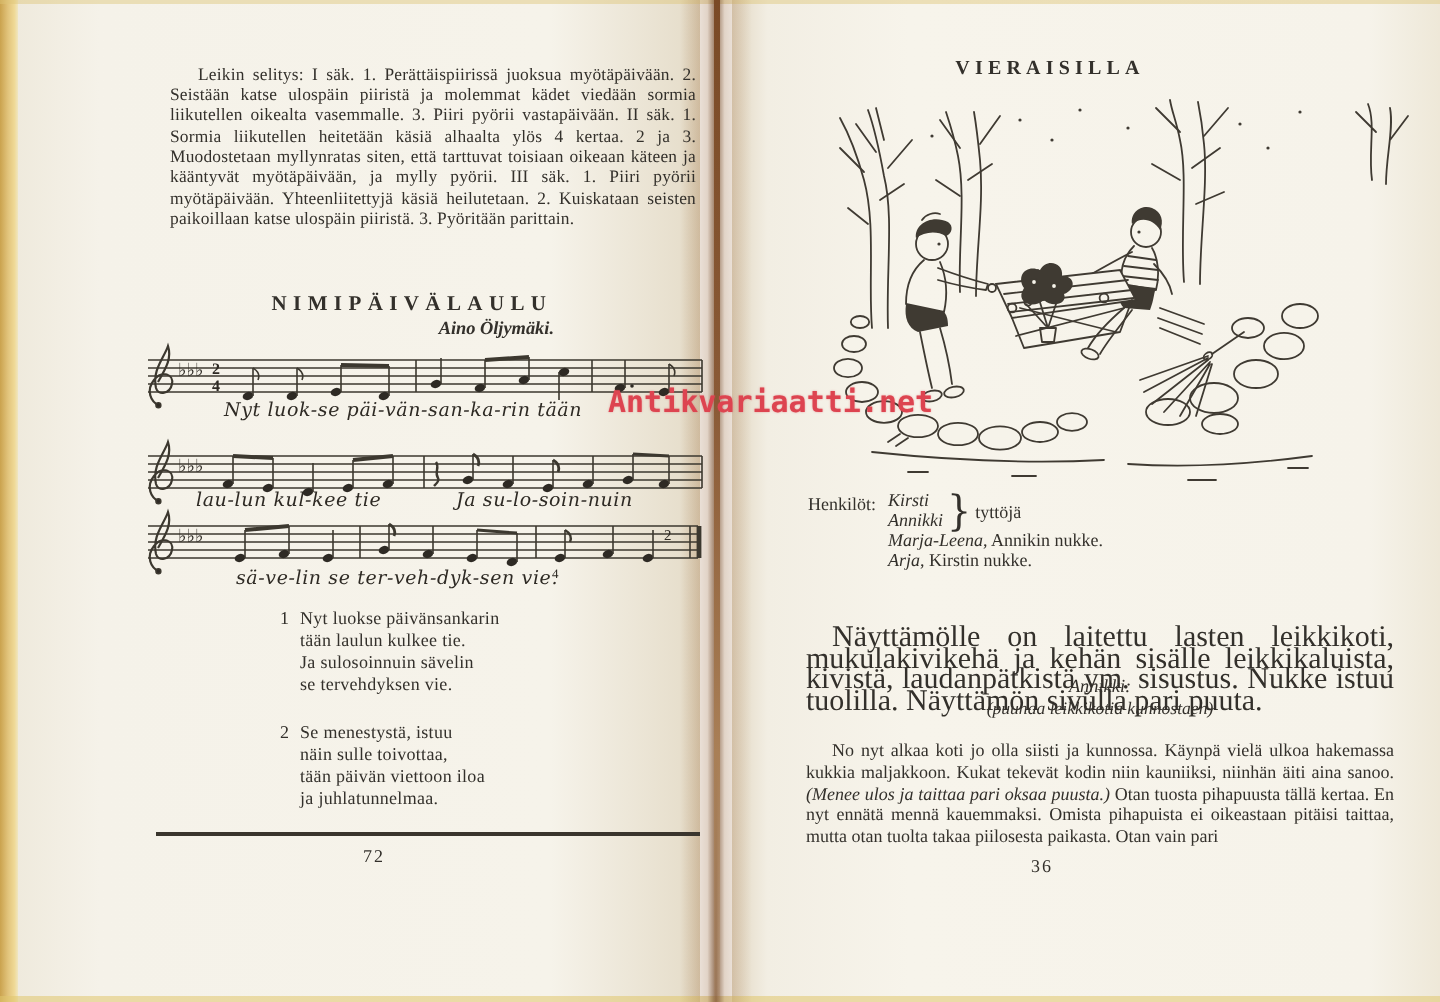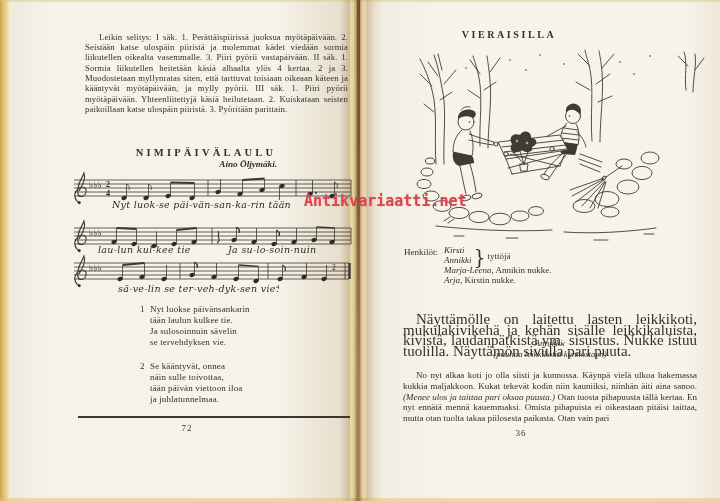--- a/index.html
+++ b/index.html
@@ -1,16 +1,16 @@
 <!DOCTYPE html>
 <html><head>
 <meta charset="utf-8">
 <style>
   html,body{margin:0;padding:0;background:#cfc7b2;}
-  .book{position:relative;width:720px;height:501px;background:#fef9c3;overflow:hidden;
+  .book{position:relative;width:720px;height:501px;background:#ffffff;overflow:hidden;
         font-family:"Liberation Serif",serif;color:#33302b;}
   
   .page-left-bg{position:absolute;left:9px;top:0;width:341px;height:501px;
       background:linear-gradient(to right,#efeadd 0%,#f5f2e9 12%,#f6f3ea 78%,#e7dfcd 97%,#ddd0b8 100%);}
   .page-right-bg{position:absolute;left:366px;top:0;width:354px;height:501px;
       background:linear-gradient(to right,#e2d7c2 0%,#f2eee3 5%,#f7f4eb 25%,#f6f3ea 90%,#eee8d8 100%);}
   .edge-left{position:absolute;left:0;top:0;width:9px;height:501px;
       background:linear-gradient(to right,#caa24e,#e2c47c 45%,#efd996 80%,#f0e6c0);}
   .edge-top{position:absolute;left:0;top:0;width:720px;height:2px;background:rgba(222,198,120,.45);}
   .edge-bottom{position:absolute;left:0;bottom:0;width:720px;height:3px;background:rgba(224,198,110,.55);}
@@ -32,21 +32,21 @@
   .lyr{font-family:"DejaVu Serif",serif;font-style:italic;font-size:9.5px;fill:#2e2a24;letter-spacing:.3px;}
   .mus{stroke:#3c382f;fill:none;stroke-width:.8;}
   .note{fill:#2e2a24;}
   .verse{left:140px;width:200px;font-size:9px;line-height:11px;letter-spacing:.15px;}
   .vnum{display:inline-block;width:10px;}
   .vline{margin-left:10px;}
   .rule-left{left:78px;top:416px;width:272px;height:2px;background:#3a352d;}
   .pagenum{font-size:9px;text-align:center;letter-spacing:1px;}
 
   
-  .title-right{left:409px;top:29px;width:200px;text-align:center;font-size:10px;
+  .title-right{left:425px;top:29px;width:200px;text-align:center;font-size:10px;
          font-weight:bold;letter-spacing:2.6px;}
   .illo{position:absolute;left:414px;top:46px;width:292px;height:202px;}
   .sk{stroke:#3f3a32;fill:none;stroke-width:.9;stroke-linecap:round;stroke-linejoin:round;}
   .skf{fill:#3f3a32;stroke:none;}
   .stone{fill:#f6f3ea;stroke:#3f3a32;stroke-width:.9;}
   .chars{left:404px;top:246px;width:290px;font-size:9px;line-height:10px;}
   .chars .row{margin-left:40px;}
   .char-label{position:absolute;left:0;top:1px;}
   .pair{display:flex;align-items:center;margin-left:40px;}
   .pair-names div{font-style:italic;line-height:9.5px;}
@@ -186,21 +186,21 @@
     <text class="lyr" x="52" y="39">sä-ve-lin se ter-veh-dyk-sen vie.</text>
   </svg>
 
   <div class="abs verse" style="top:304px">
     <div><span class="vnum">1</span><span>Nyt luokse päivänsankarin</span></div>
     <div class="vline">tään laulun kulkee tie.</div>
     <div class="vline">Ja sulosoinnuin sävelin</div>
     <div class="vline">se tervehdyksen vie.</div>
   </div>
   <div class="abs verse" style="top:361px">
-    <div><span class="vnum">2</span><span>Se kääntyvät, onnea</span></div>
+    <div><span class="vnum">2</span><span>Se menestystä, istuu</span></div>
     <div class="vline">näin sulle toivottaa,</div>
     <div class="vline">tään päivän viettoon iloa</div>
     <div class="vline">ja juhlatunnelmaa.</div>
   </div>
 
   <div class="abs rule-left"></div>
   <div class="abs pagenum pg72">72</div>
 
   <div class="abs title-right">VIERAISILLA</div>
 

